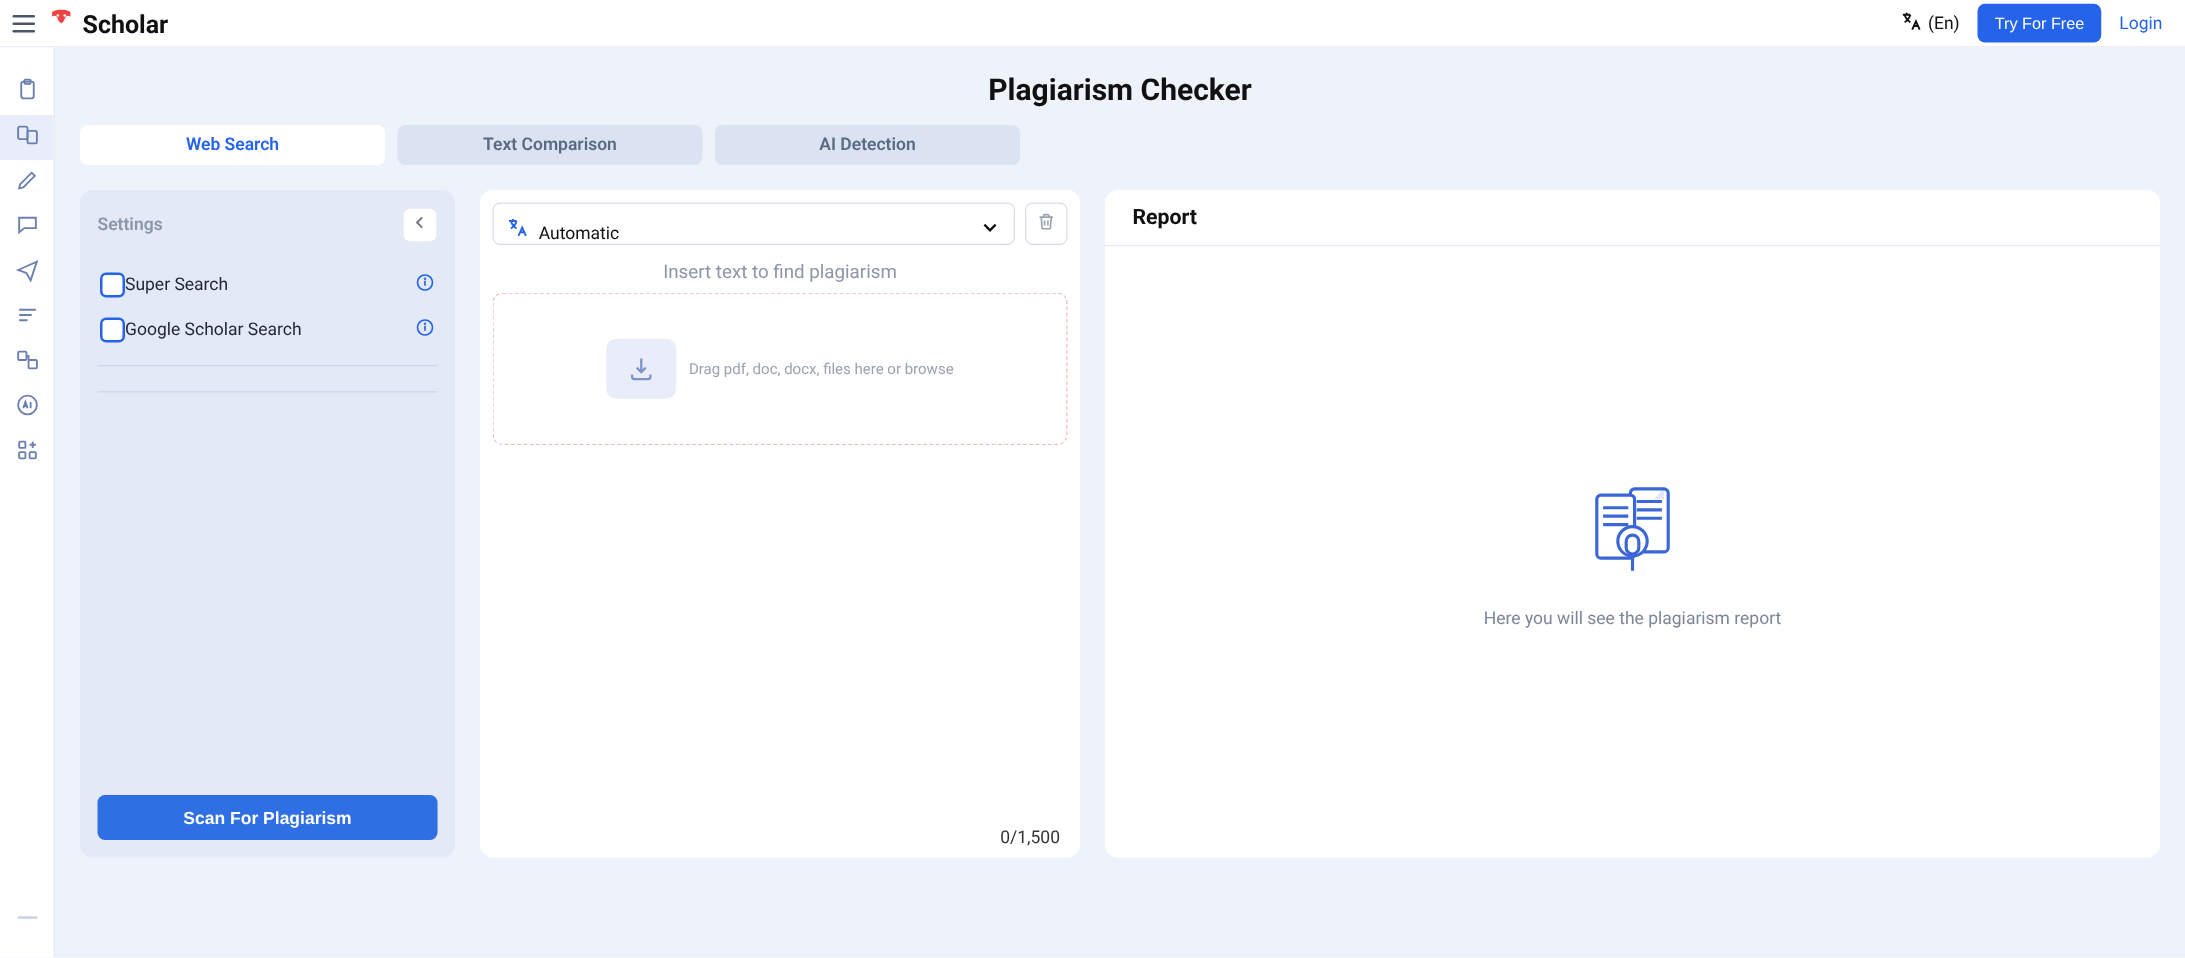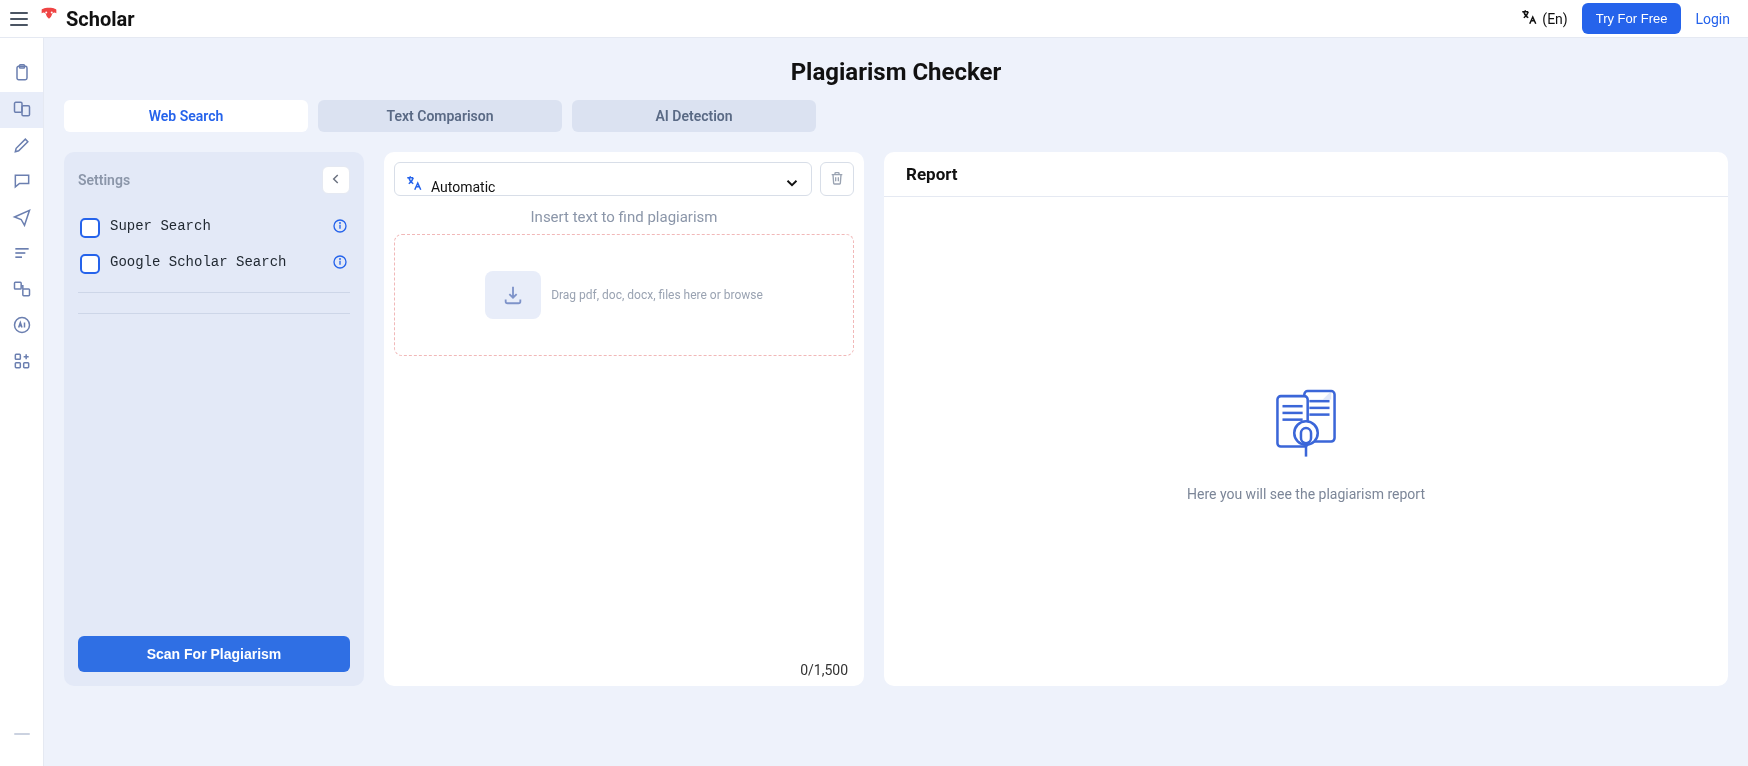--- a/index.html
+++ b/index.html
@@ -124,21 +124,21 @@
     display:flex;flex-direction:column;
     min-height:534px;
   }
   .settings-head{display:flex;align-items:center;justify-content:space-between;margin-bottom:16px;}
   .settings-title{color:var(--muted);font-weight:600;font-size:14px;}
   .collapse-btn{
     width:28px;height:28px;border-radius:6px;background:#fff;border:1px solid var(--border-light);
     display:flex;align-items:center;justify-content:center;cursor:pointer;color:#6b7280;
   }
 
-  .setting-row{display:flex;gap:10px;padding:8px 2px;font-family:Liberation Mono, monospace;}
+  .setting-row{display:flex;align-items:center;padding:8px 2px;}
   .chk{
     width:20px;height:20px;border:2px solid var(--blue);border-radius:5px;background:#fff;cursor:pointer;flex-shrink:0;
   }
   .setting-label{flex:1;color:#1f2730;font-size:14px;}
   .info-icon{width:16px;height:16px;color:var(--blue);flex-shrink:0;}
 
   .hr{height:1px;background:#cdd6e8;margin:10px 0;}
 
   .acc-row{display:flex;align-items:center;padding:10px 2px;cursor:pointer;}
   .acc-label{flex:1;font-weight:700;color:#111;font-size:14px;}

